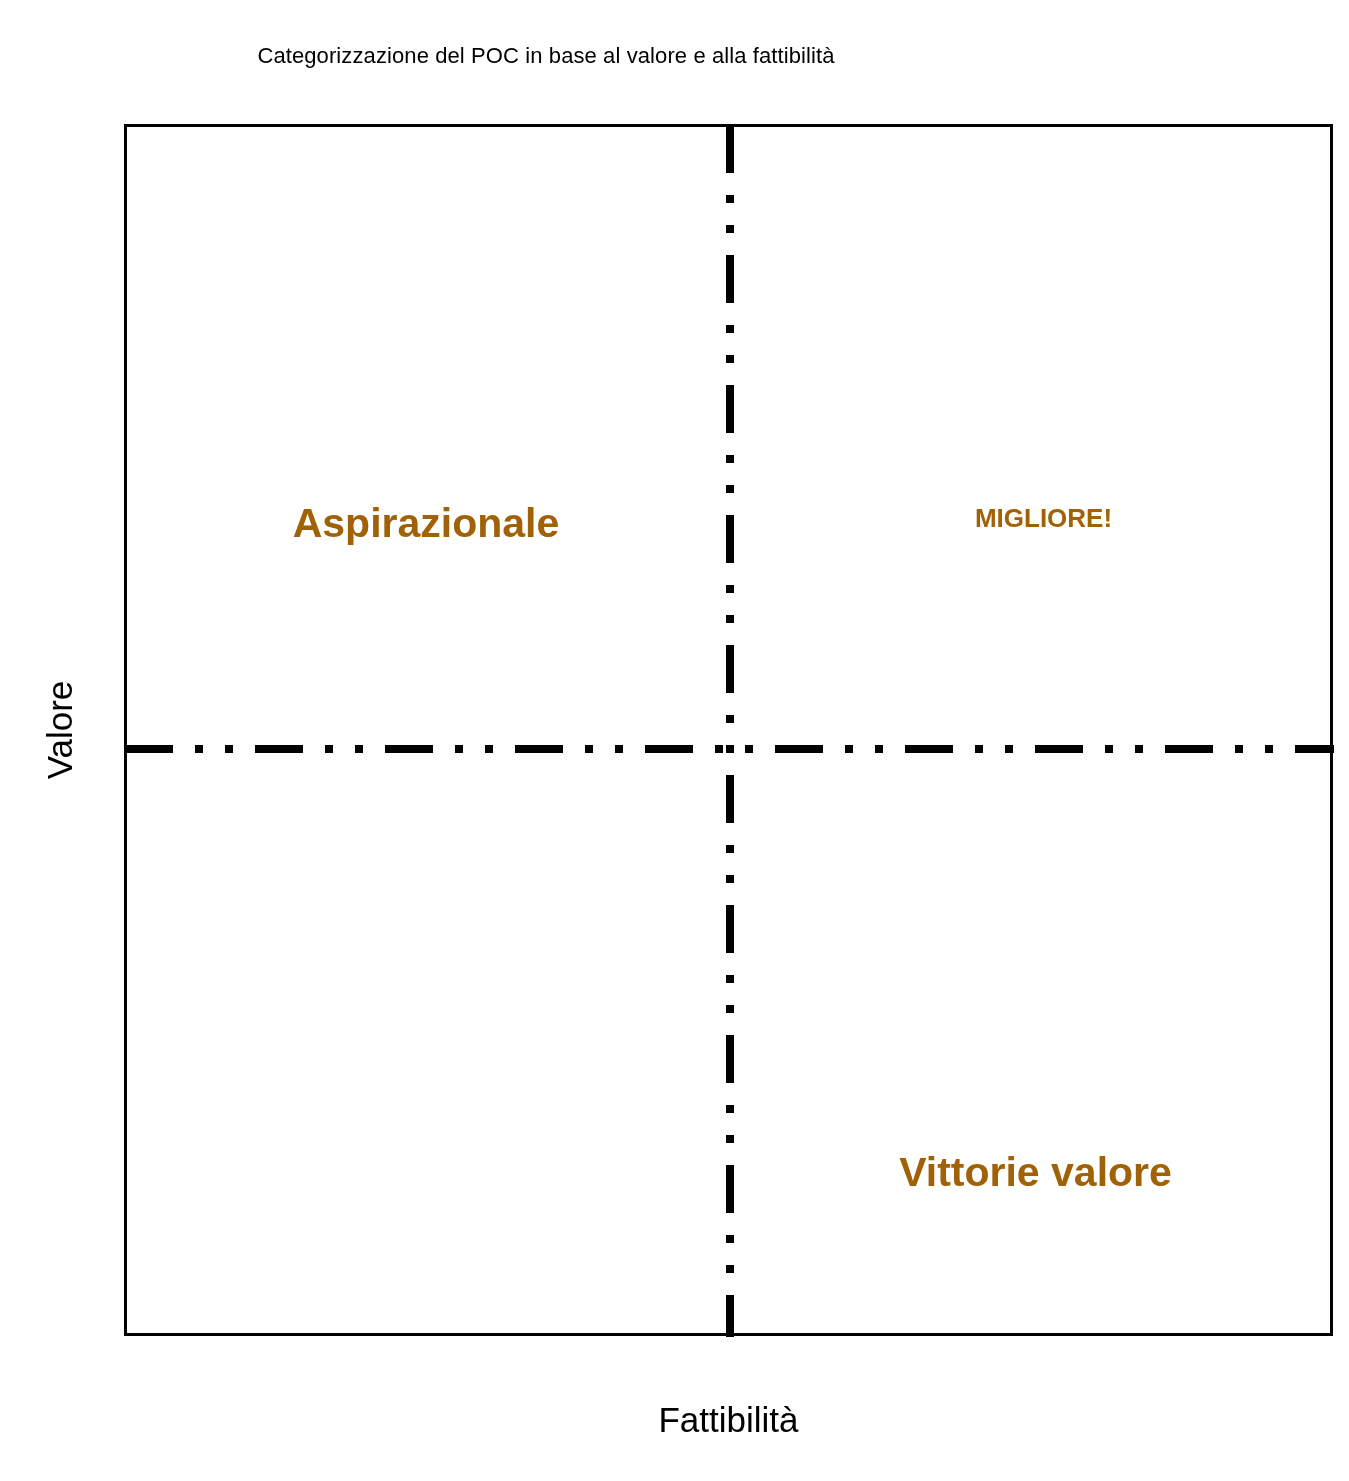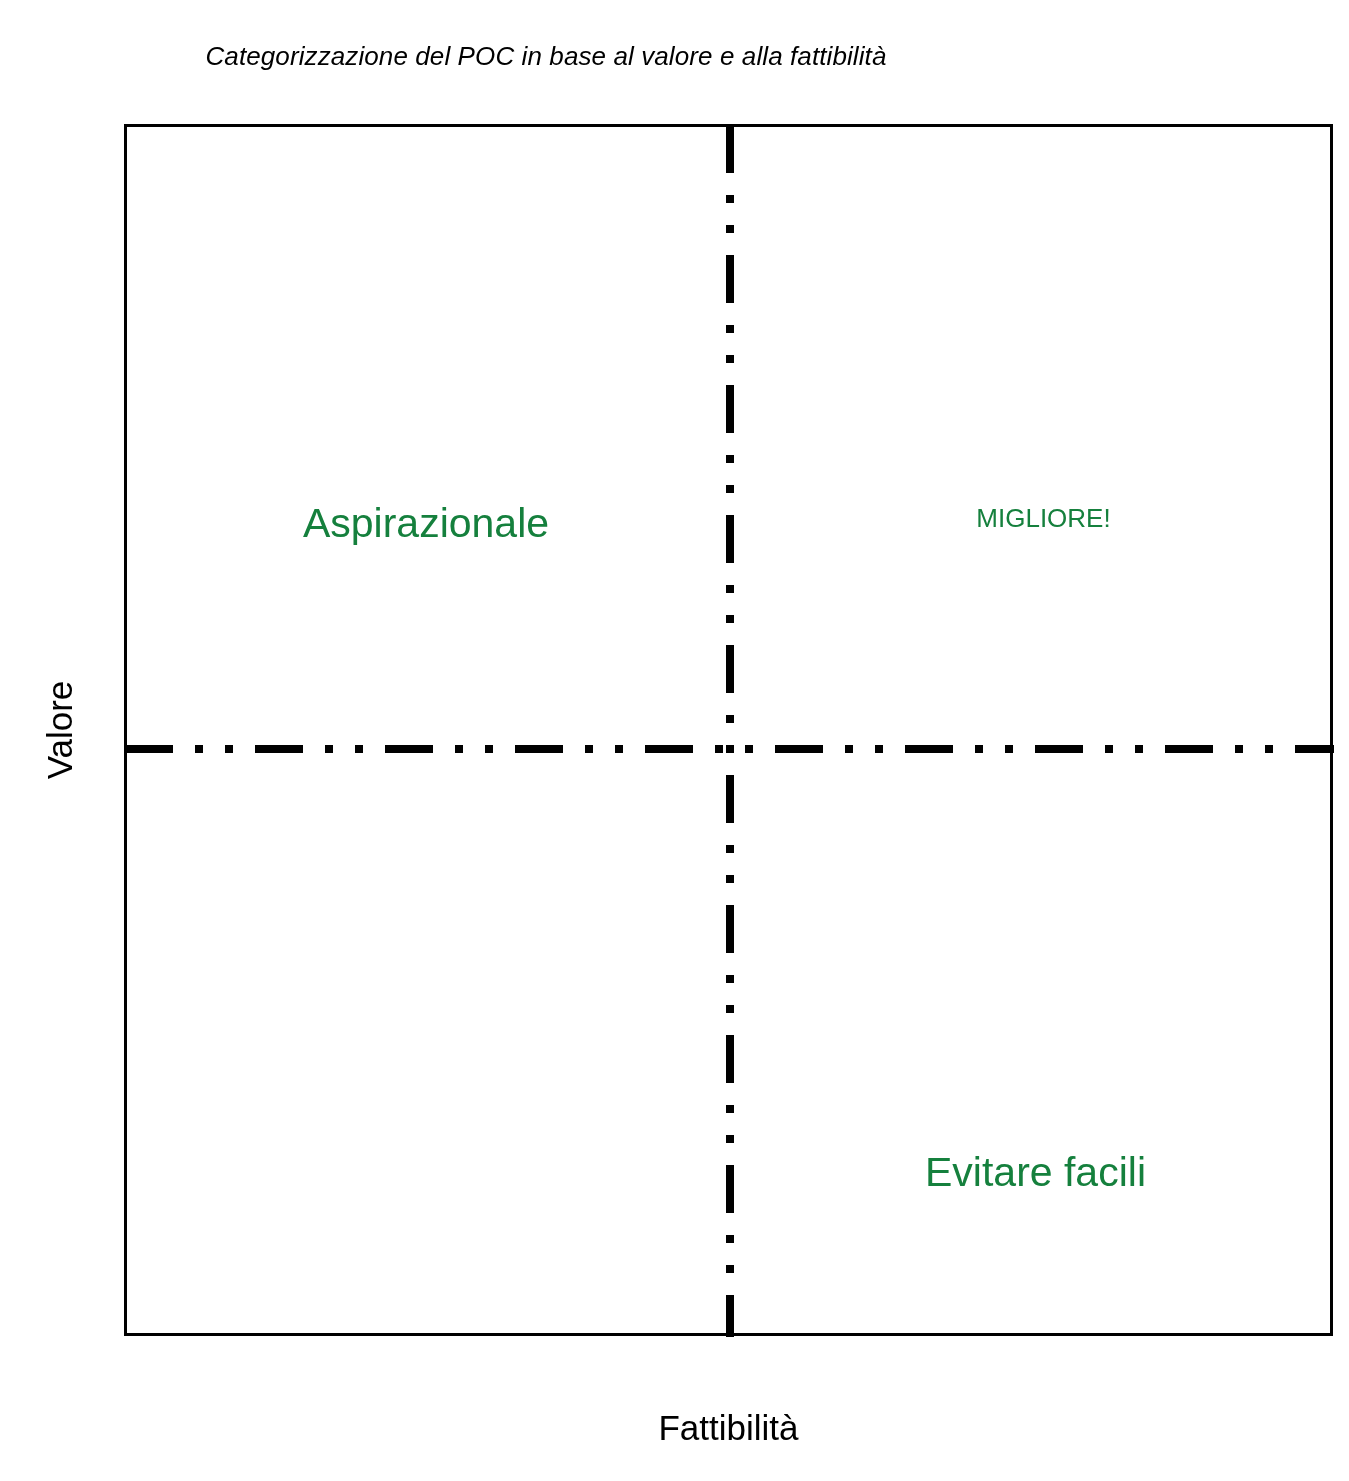--- a/index.html
+++ b/index.html
@@ -26,26 +26,25 @@
     height: 1481px;
   }
 
   
   #chart-title {
     position: absolute;
     left: 0;
     top: 37px;
     width: 1092px;
     text-align: center;
-    font-size: 26px;
+    font-size: 22px;
     font-weight: 400;
     line-height: 38px;
     letter-spacing: 0.1px;
     white-space: nowrap;
-    font-style: italic;
   }
 
   
   #plot-area {
     position: absolute;
     left: 124px;
     top: 124px;
     width: 1209px;
     height: 1212px;
     box-sizing: border-box;
@@ -71,22 +70,22 @@
     left: -2px;
     top: 617px;        
     width: 1209px;
     height: 10px;
   }
 
   
   .quadrant-label {
     position: absolute;
     white-space: nowrap;
-    font-weight: 400;
-    color: #15803d;
+    font-weight: 700;
+    color: #a16207;
   }
   #label-aspirazionale {
     left: 0;
     top: 371px;
     width: 598px;
     text-align: center;
     font-size: 41px;
     line-height: 50px;
   }
   #label-migliore {
@@ -133,21 +132,20 @@
   #axis-label-x {
     position: absolute;
     left: 124px;
     top: 1398px;
     width: 1209px;
     text-align: center;
     font-size: 35px;
     font-weight: 400;
     line-height: 44px;
     white-space: nowrap;
-    margin-top: 8px;
   }
 </style>
 </head>
 <body>
 
 <div id="figure">
 
   <div id="chart-title">Categorizzazione del POC in base al valore e alla fattibilità</div>
 
   <div id="plot-area">
@@ -158,21 +156,21 @@
 
     <svg id="divider-horizontal" viewBox="0 0 1209 10" width="1209" height="10" preserveAspectRatio="none" xmlns="http://www.w3.org/2000/svg">
       <line x1="0" y1="5" x2="1209" y2="5" stroke="#000000" stroke-width="8" stroke-dasharray="48 22 8 22 8 22" stroke-linecap="butt" vector-effect="non-scaling-stroke"></line>
     </svg>
 
     <div class="quadrant-label" id="label-aspirazionale">Aspirazionale</div>
 
     <div class="quadrant-label" id="label-migliore">MIGLIORE!</div>
 
 
-    <div class="quadrant-label" id="label-vittorie-facili">Evitare facili</div>
+    <div class="quadrant-label" id="label-vittorie-facili">Vittorie valore</div>
 
   </div>
 
   <div id="axis-label-y">Valore</div>
 
   <div id="axis-label-x">Fattibilità</div>
 
 </div>
 
 </body></html>

